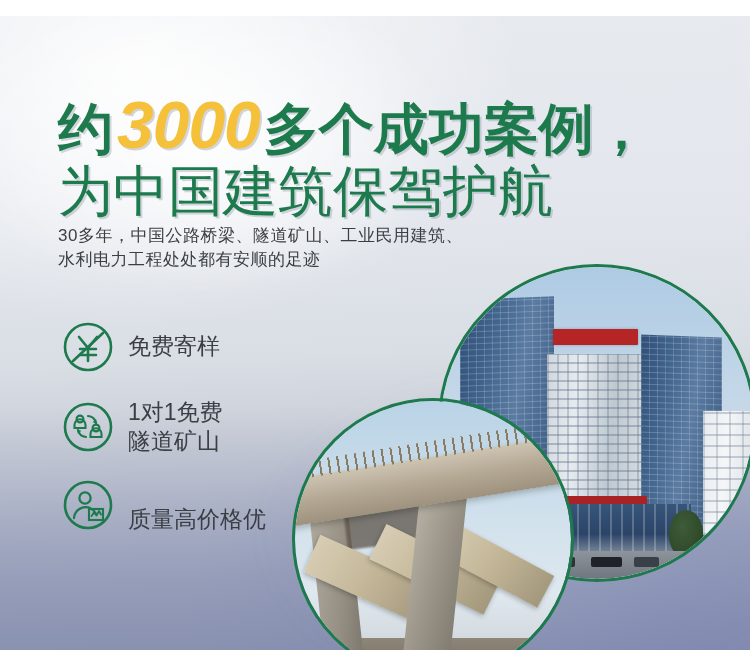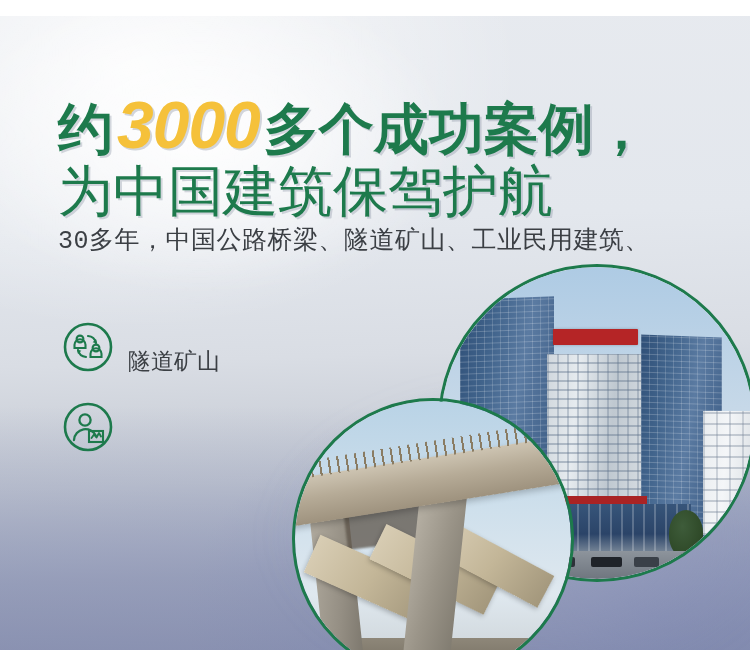--- a/index.html
+++ b/index.html
@@ -34,21 +34,21 @@
     letter-spacing:-1px;padding:0 4px;
     text-shadow:2px 2px 0 rgba(120,130,150,.32);
   }
   .hl-line2{
     margin-top:6px;font-size:55px;font-weight:400;line-height:1.0;white-space:nowrap;
     color:#1d7a4c;text-shadow:2px 2px 0 rgba(120,130,150,.30);
   }
 
   
   .subtitle{position:absolute;left:58px;top:208px;z-index:6;}
-  .sub-line{font-size:25px;line-height:1.42;color:#3b3f44;white-space:nowrap;letter-spacing:.5px;font-family:Liberation Mono, monospace;}
+  .sub-line{font-size:17px;line-height:1.42;color:#3b3f44;white-space:nowrap;letter-spacing:.5px;}
 
   
   .features{position:absolute;left:62px;top:300px;z-index:7;}
   .feature{display:flex;align-items:center;height:62px;margin-bottom:18px;}
   .feature:nth-child(2){margin-bottom:16px;}
   .f-icon{width:52px;height:52px;flex:0 0 52px;margin-right:14px;}
   .f-icon svg{display:block;width:52px;height:52px;}
   .f-text{font-size:23px;line-height:1.28;color:#3b3f44;white-space:nowrap;}
 
   
@@ -117,57 +117,71 @@
   <div class="haze-a"></div>
   <div class="haze-b"></div>
 
   <div class="headline">
     <div class="hl-line1"><span>约</span><span class="hl-num">3000</span><span>多个成功案例，</span></div>
     <div class="hl-line2">为中国建筑保驾护航</div>
   </div>
 
   <div class="subtitle">
     <div class="sub-line">30多年，中国公路桥梁、隧道矿山、工业民用建筑、</div>
+    <div class="sub-line">水利电力工程处处都有安顺的足迹</div>
   </div>
 
   <div class="features">
 
+    <div class="feature">
+      <span class="f-icon">
+        <svg viewBox="0 0 52 52">
+          <circle cx="26" cy="26" r="23" fill="none" stroke="#1d7a4c" stroke-width="2.6"></circle>
+          <path d="M17 16 L26 27 L35 16 M18 28 H34 M18 34 H34 M26 27 V40" fill="none" stroke="#1d7a4c" stroke-width="2.6" stroke-linecap="round"></path>
+          <line x1="11" y1="40" x2="41" y2="12" stroke="#1d7a4c" stroke-width="2.6" stroke-linecap="round"></line>
+        </svg>
+      </span>
+      <span class="f-text">
+        <span>免费寄样</span>
+      </span>
+    </div>
 
     <div class="feature">
       <span class="f-icon">
         <svg viewBox="0 0 52 52">
           <circle cx="26" cy="26" r="23" fill="none" stroke="#1d7a4c" stroke-width="2.6"></circle>
           <circle cx="18" cy="18" r="3.4" fill="none" stroke="#1d7a4c" stroke-width="2.1"></circle>
           <path d="M12.5 27 v-3.2 a5.5 5.5 0 0 1 11 0 V27 Z" fill="none" stroke="#1d7a4c" stroke-width="2.1"></path>
           <circle cx="34" cy="27" r="3.4" fill="none" stroke="#1d7a4c" stroke-width="2.1"></circle>
           <path d="M28.5 36 v-3.2 a5.5 5.5 0 0 1 11 0 V36 Z" fill="none" stroke="#1d7a4c" stroke-width="2.1"></path>
           <path d="M26 15 a9 9 0 0 1 8 7" fill="none" stroke="#1d7a4c" stroke-width="2.1" stroke-linecap="round"></path>
           <path d="M34 18 l1 4.5 l-4.3 -1.2" fill="#1d7a4c"></path>
           <path d="M24 36 a9 9 0 0 1 -8 -7" fill="none" stroke="#1d7a4c" stroke-width="2.1" stroke-linecap="round"></path>
           <path d="M16 33 l-1 -4.5 l4.3 1.2" fill="#1d7a4c"></path>
         </svg>
       </span>
       <span class="f-text">
-        <br>
+        <span>1对1免费</span><br>
         <span>隧道矿山</span>
       </span>
     </div>
 
     <div class="feature">
       <span class="f-icon">
         <svg viewBox="0 0 52 52">
           <circle cx="26" cy="26" r="23" fill="none" stroke="#1d7a4c" stroke-width="2.6"></circle>
           <circle cx="23" cy="19" r="5.6" fill="none" stroke="#1d7a4c" stroke-width="2.3"></circle>
           <path d="M12 39 a11.5 11.5 0 0 1 22 -4" fill="none" stroke="#1d7a4c" stroke-width="2.3" stroke-linecap="round"></path>
           <rect x="27" y="30" width="14" height="11" fill="none" stroke="#1d7a4c" stroke-width="2.1"></rect>
           <path d="M29.5 37 l2.5 -3.5 l2.5 3 l2.5 -4.5 l2 3.5" fill="none" stroke="#1d7a4c" stroke-width="1.9" stroke-linecap="round" stroke-linejoin="round"></path>
         </svg>
       </span>
       <span class="f-text">
         <br>
+        <span>质量高价格优</span>
       </span>
     </div>
 
   </div>
 
   <div class="photo photo-building">
     <div class="ph-inner">
       <div class="bg-sky"></div>
       <div class="twr twr-l"></div>
       <div class="twr twr-mid"></div>

